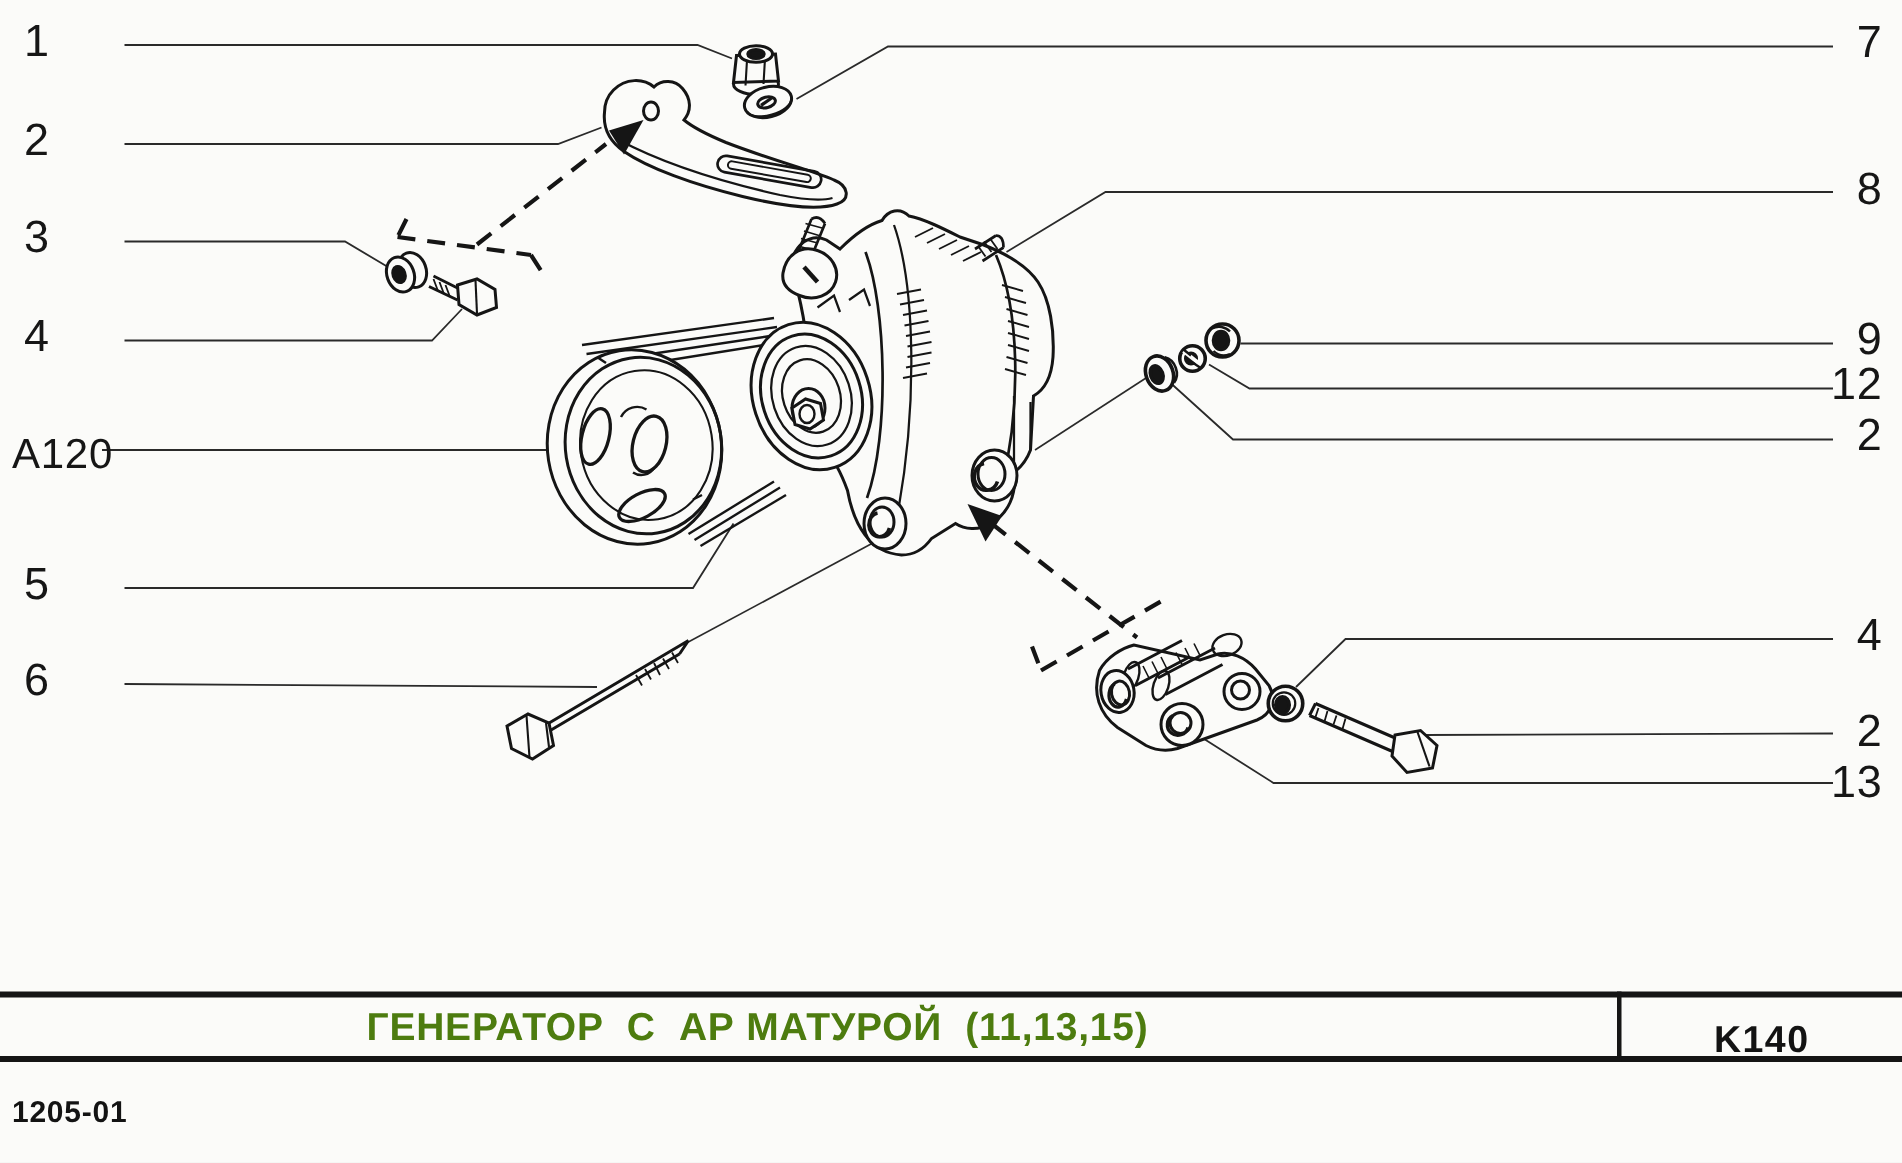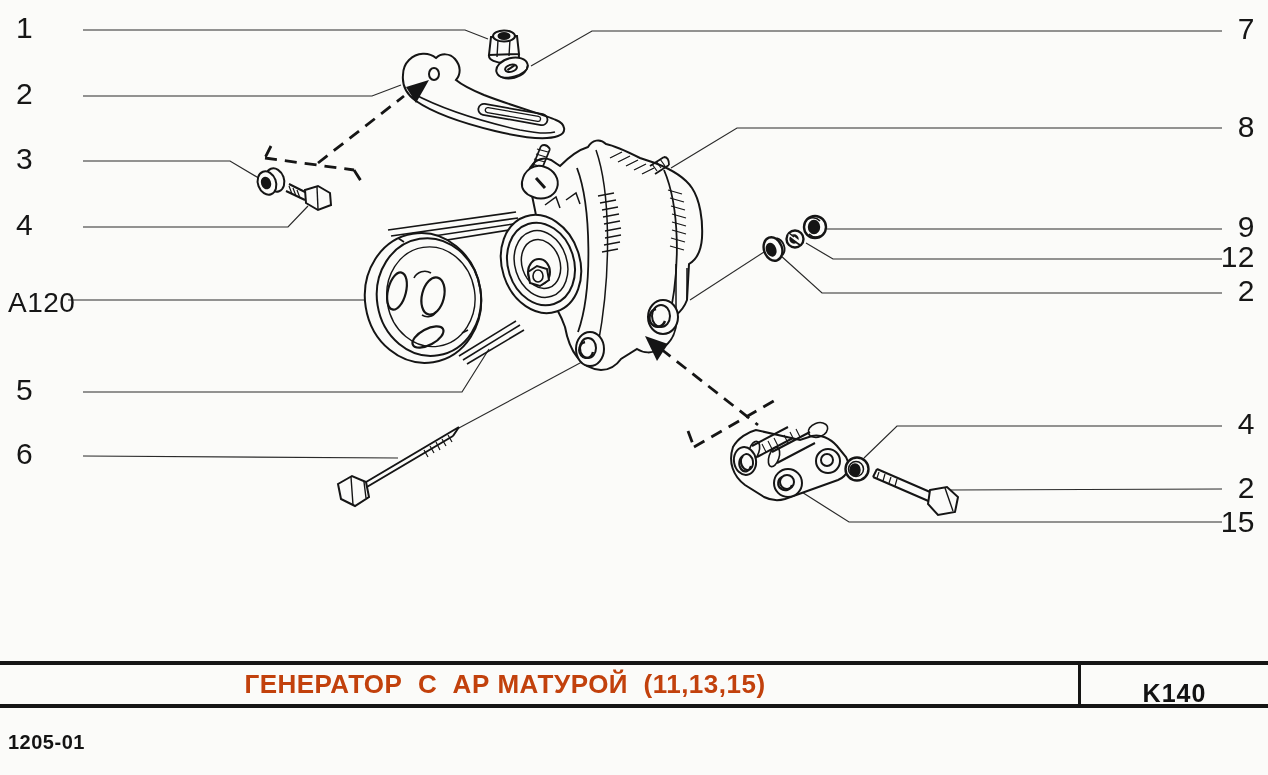--- a/index.html
+++ b/index.html
@@ -23,21 +23,21 @@
   }
   .callout.right{text-align:right;}
   .callout.small{font-size:28px;}
   .tb-line{position:absolute;left:0;width:1268px;height:4px;background:#151515;}
   .tb-divider{position:absolute;left:1078px;top:661px;width:3px;height:47px;background:#151515;}
   .tb-title{
     position:absolute;left:0;top:665px;width:1080px;height:39px;
     display:flex;align-items:center;justify-content:center;
     font-weight:bold;font-size:26px;letter-spacing:0.5px;
     padding-right:70px;box-sizing:border-box;
-    white-space:pre;color:#c2410c;
+    white-space:pre;color:#4d7c0f;
   }
   .tb-code{
     position:absolute;left:1081px;top:665px;width:187px;height:56px;
     display:flex;align-items:center;justify-content:center;
     font-weight:bold;font-size:25px;letter-spacing:1px;color:#131313;
     box-sizing:border-box;
   }
   .tb-docnum{
     position:absolute;left:8px;top:731px;
     font-weight:bold;font-size:20px;letter-spacing:0.5px;color:#131313;
@@ -302,21 +302,21 @@
   <span class="callout" style="left:16px;top:375px">5</span>
   <span class="callout" style="left:16px;top:439px">6</span>
 
   <span class="callout right" style="right:13px;top:14px">7</span>
   <span class="callout right" style="right:13px;top:112px">8</span>
   <span class="callout right" style="right:13px;top:212px">9</span>
   <span class="callout right" style="right:13px;top:242px">12</span>
   <span class="callout right" style="right:13px;top:276px">2</span>
   <span class="callout right" style="right:13px;top:409px">4</span>
   <span class="callout right" style="right:13px;top:473px">2</span>
-  <span class="callout right" style="right:13px;top:507px">15</span>
+  <span class="callout right" style="right:13px;top:507px">13</span>
 
   <div class="tb-line" style="top:661px"></div>
   <div class="tb-line" style="top:704px"></div>
   <div class="tb-divider"></div>
   <div class="tb-title">ГЕНЕРАТОР  С  АР МАТУРОЙ  (11,13,15)</div>
   <div class="tb-code">K140</div>
   <div class="tb-docnum">1205-01</div>
 
 </div>
 

